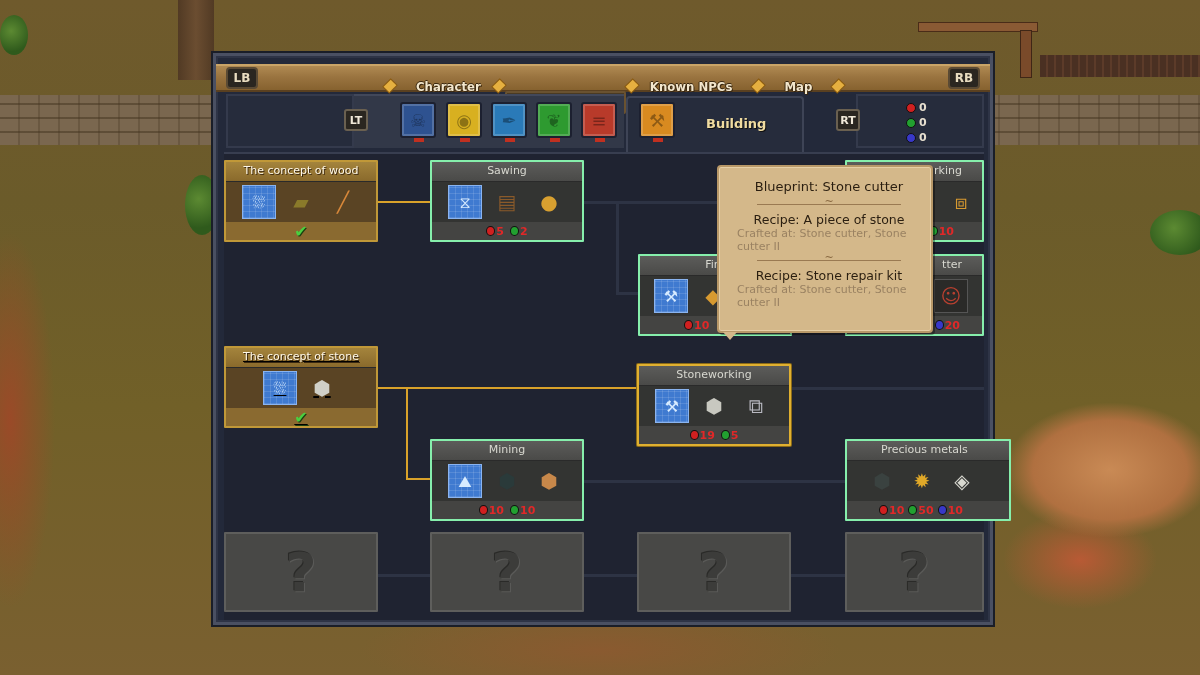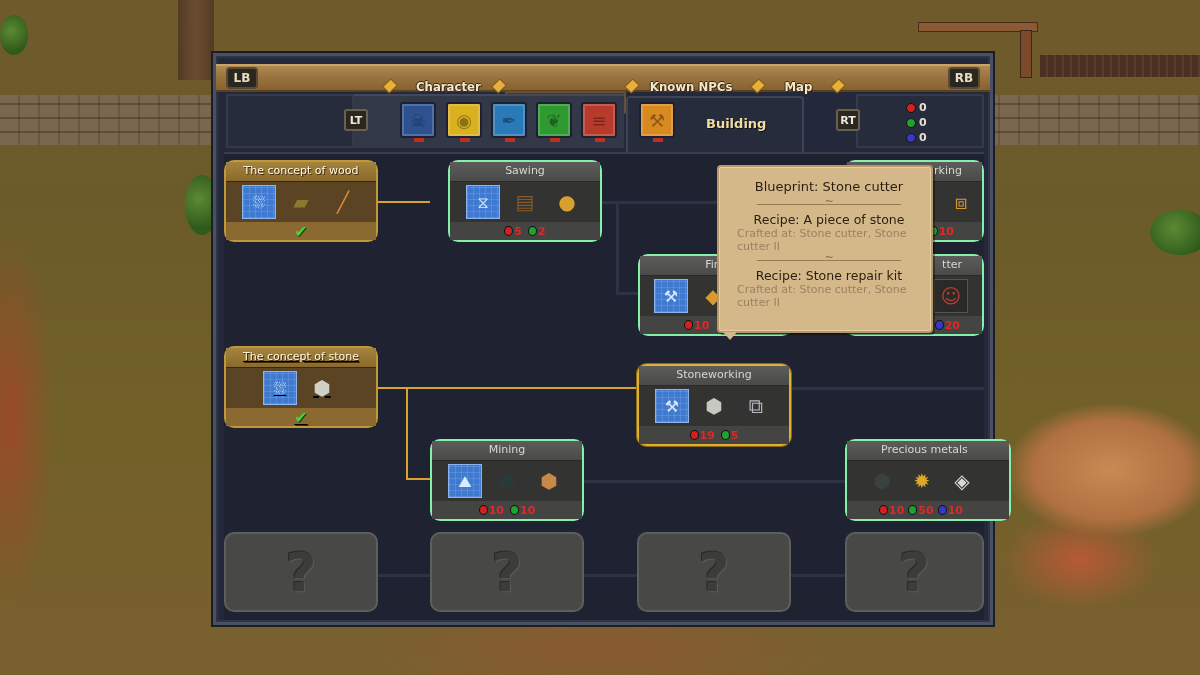--- a/index.html
+++ b/index.html
@@ -116,21 +116,21 @@
     .tree {
       position: absolute; left: 8px; top: 96px; width: 760px; height: 468px;
       background: #1f2331;
       border-top: 2px solid #383e50;
     }
     .line { position: absolute; background: #2d3344; }
     .line.lit { background: #d9a22a; }
     .node {
       position: absolute; width: 154px; height: 82px;
       background: #3a3a3a;
-      border: 2px solid #86efac; border-radius: 10px;
+      border: 2px solid #86efac; border-radius: 1px;
     }
     .node.learned { background: #6a5430; border-color: #c09838; }
     .node.selected { border-color: #e0b030; box-shadow: 0 0 0 1px #8a6a18; }
     .node-title {
       height: 20px; line-height: 18px; text-align: center; font-size: 11px;
       background: linear-gradient(180deg,#5c5c5a,#4a4a48);
       color: #d8d8d0; border-bottom: 1px solid #2a2a2a;
     }
     .node.learned .node-title { background: linear-gradient(180deg,#a4843c,#8a6a2c); color: #fff8e8; text-shadow: 1px 1px 0 #3a2810; }
     .node-items { height: 40px; display: flex; justify-content: center; align-items: center; gap: 8px; background: #333432; }
@@ -266,21 +266,21 @@
       <div class="node-items">
         <div class="node-item bp">⛆</div>
         <div class="node-item" style="color:#8a7a2a">▰</div>
         <div class="node-item" style="color:#d8883a">╱</div>
       </div>
       <div class="node-foot">
           <span class="check">✔</span>
         </div>
     </div>
 
-    <div class="node" style="left:224px;top:6px;">
+    <div class="node" style="left:206px;top:6px;">
       <div class="node-title">Sawing</div>
       <div class="node-items">
         <div class="node-item bp">⧖</div>
         <div class="node-item" style="color:#8a5a2a">▤</div>
         <div class="node-item" style="color:#d8a030">●</div>
       </div>
       <div class="node-foot">
         <span class="cost">
             <span class="gem" style="background:#d02020"></span>
             <span>5</span>

